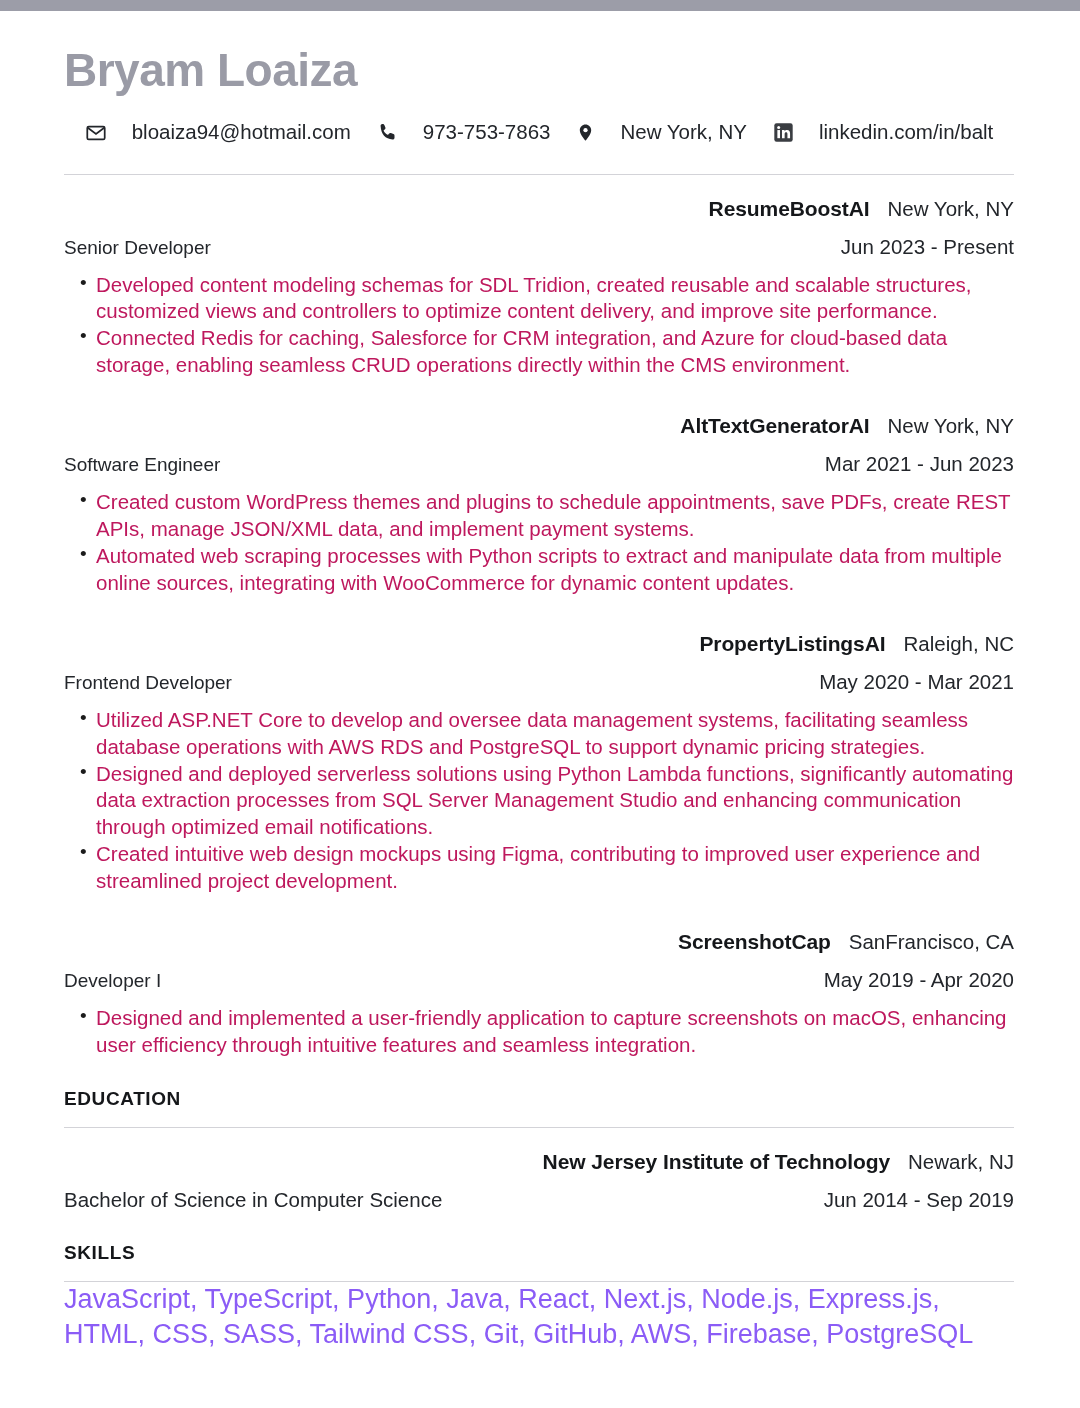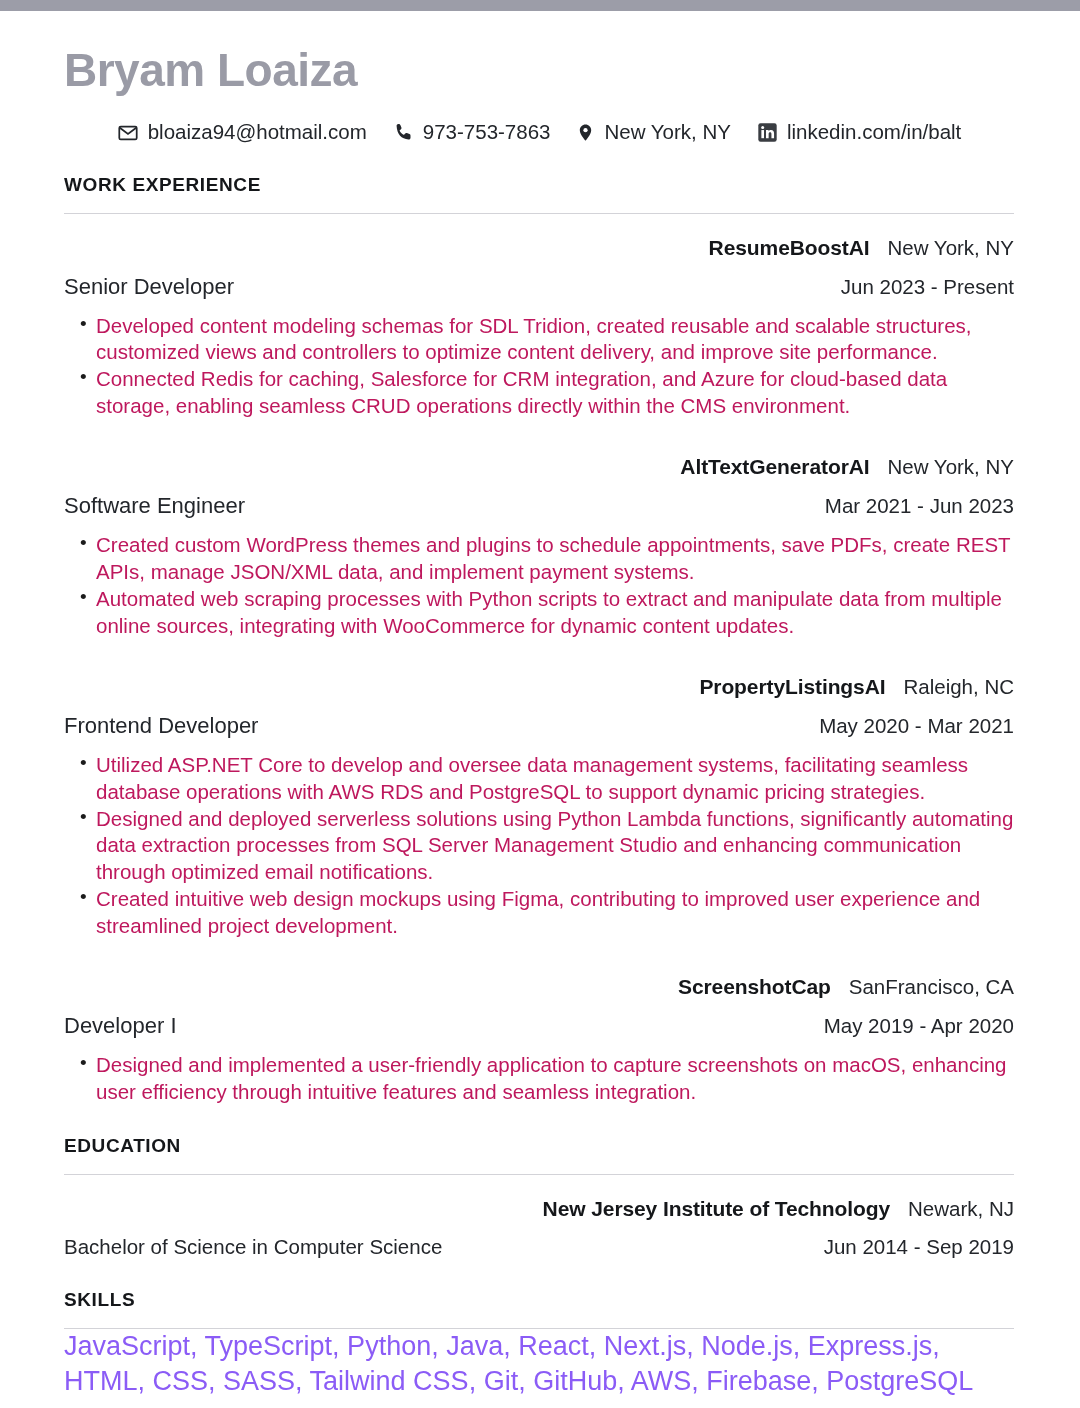--- a/index.html
+++ b/index.html
@@ -51,21 +51,21 @@
     gap: 26px;
     margin-top: 26px;
     font-size: 20.5px;
     color: #23262b;
     line-height: 1;
   }
 
   .contact-item {
     display: flex;
     align-items: center;
-    gap: 9px;
+    gap: 25px;
     white-space: nowrap;
   }
 
   .contact-item .ico {
     display: inline-flex;
     align-items: center;
     justify-content: center;
     flex: none;
   }
 
@@ -113,21 +113,21 @@
 
   .role-line {
     display: flex;
     justify-content: space-between;
     align-items: baseline;
     gap: 18px;
     margin-top: 14px;
   }
 
   .role {
-    font-size: 22px;
+    font-size: 19px;
     color: #23262b;
   }
 
   .dates {
     font-size: 20.5px;
     color: #23262b;
     text-align: center;
   }
 
   .bullets {
@@ -214,21 +214,20 @@
             <circle cx="6.5" cy="6.3" r="1.75" fill="#ffffff"></circle>
             <path d="M10.3 9.2h2.9v1.3c.5-.9 1.6-1.5 2.9-1.5 2.3 0 3.4 1.4 3.4 4v5.5h-3v-4.9c0-1.3-.5-2-1.6-2-1 0-1.6.7-1.6 2v4.9h-3z" fill="#ffffff"></path>
           </svg>
         </span>
         <span class="contact-text">linkedin.com/in/balt</span>
       </div>
 
     </div>
 
     <div class="section">
-      <div class="section-title">WORK EXPERIENCE</div>
       <div class="rule"></div>
 
       <div class="entry first">
         <div class="entry-line">
           <span class="org">ResumeBoostAI</span>
           <span class="loc">New York, NY</span>
         </div>
         <div class="role-line">
           <span class="role">Senior Developer</span>
           <span class="dates">Jun 2023 - Present</span>

